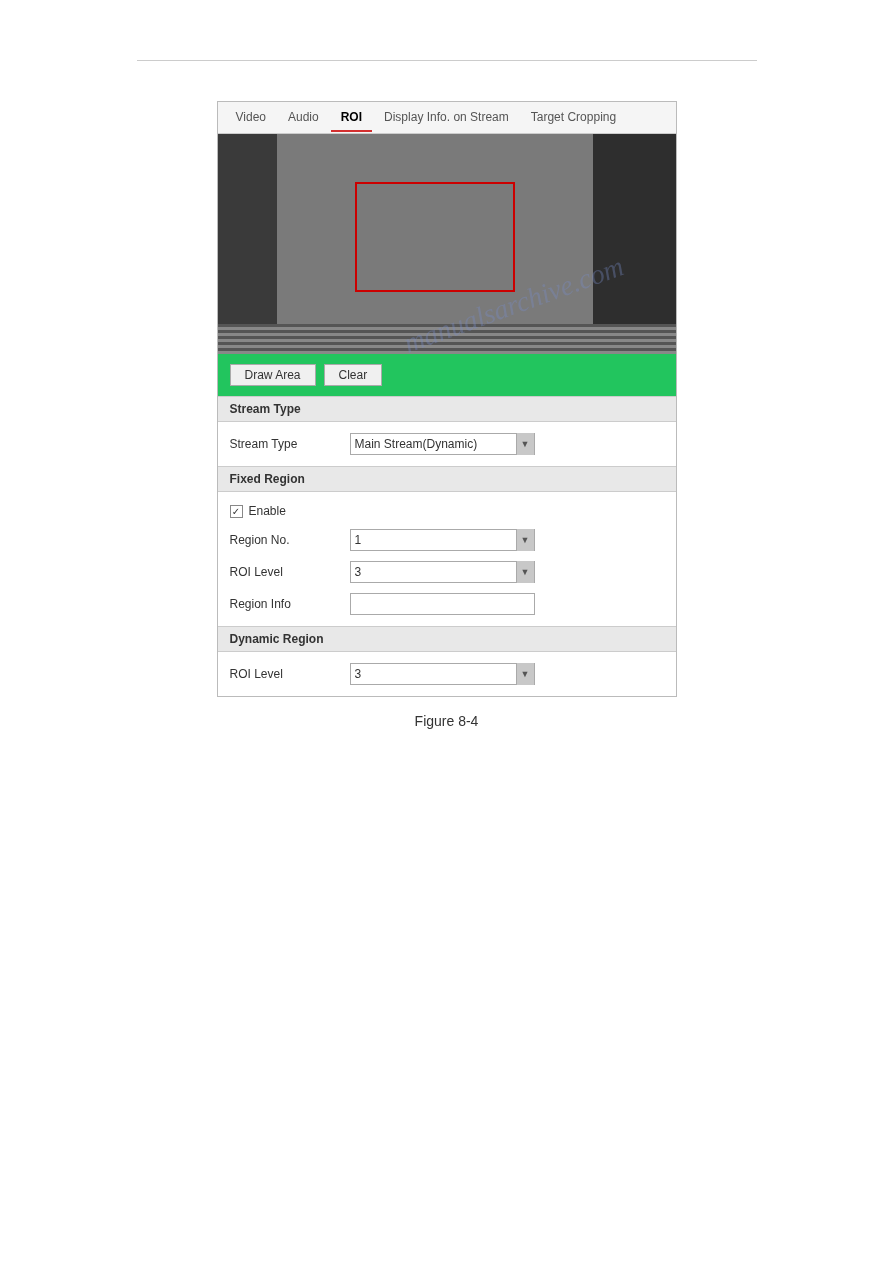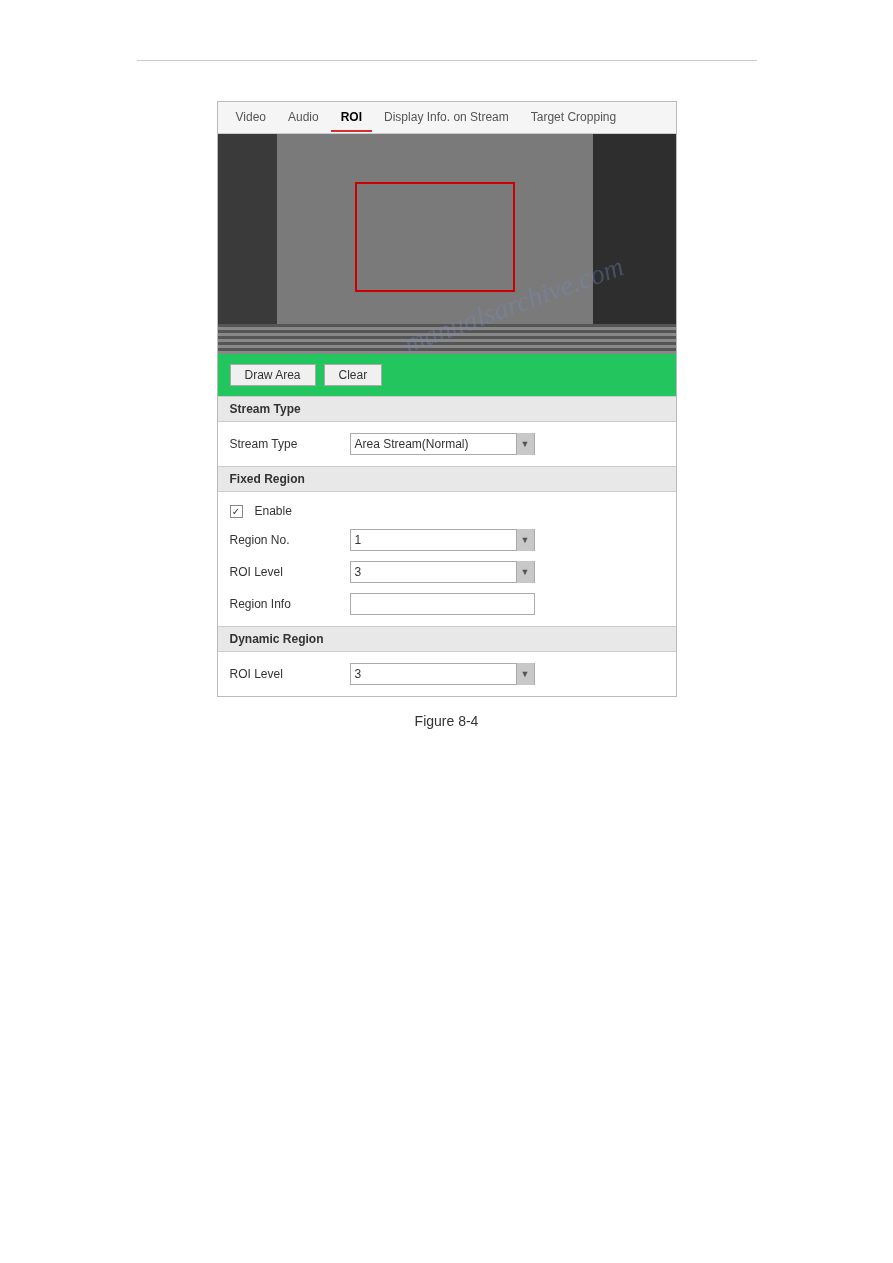--- a/index.html
+++ b/index.html
@@ -229,21 +229,21 @@
       padding: 0 4px;
       font-size: 12px;
       color: #333;
       background: #fff;
     }
 
     .checkbox-row {
       display: flex;
       align-items: center;
       padding: 6px 0;
-      gap: 12px;
+      gap: 6px;
       font-size: 12px;
       color: #333;
     }
 
     .checkbox {
       width: 13px;
       height: 13px;
       border: 1px solid #888;
       background: #fff;
       display: flex;
@@ -296,21 +296,21 @@
       <button class="btn">Clear</button>
     </div>
 
     <div class="section-header">Stream Type</div>
 
     <div class="form-section">
       <div class="form-row">
         <div class="form-label">Stream Type</div>
         <div class="form-control">
           <div class="select-wrapper">
-            <span class="select-text">Area Stream(Normal)</span>
+            <span class="select-text">Main Stream(Dynamic)</span>
             <div class="select-arrow">▼</div>
           </div>
         </div>
       </div>
     </div>
 
     <div class="section-header">Fixed Region</div>
 
     <div class="form-section">
       <div class="checkbox-row">

